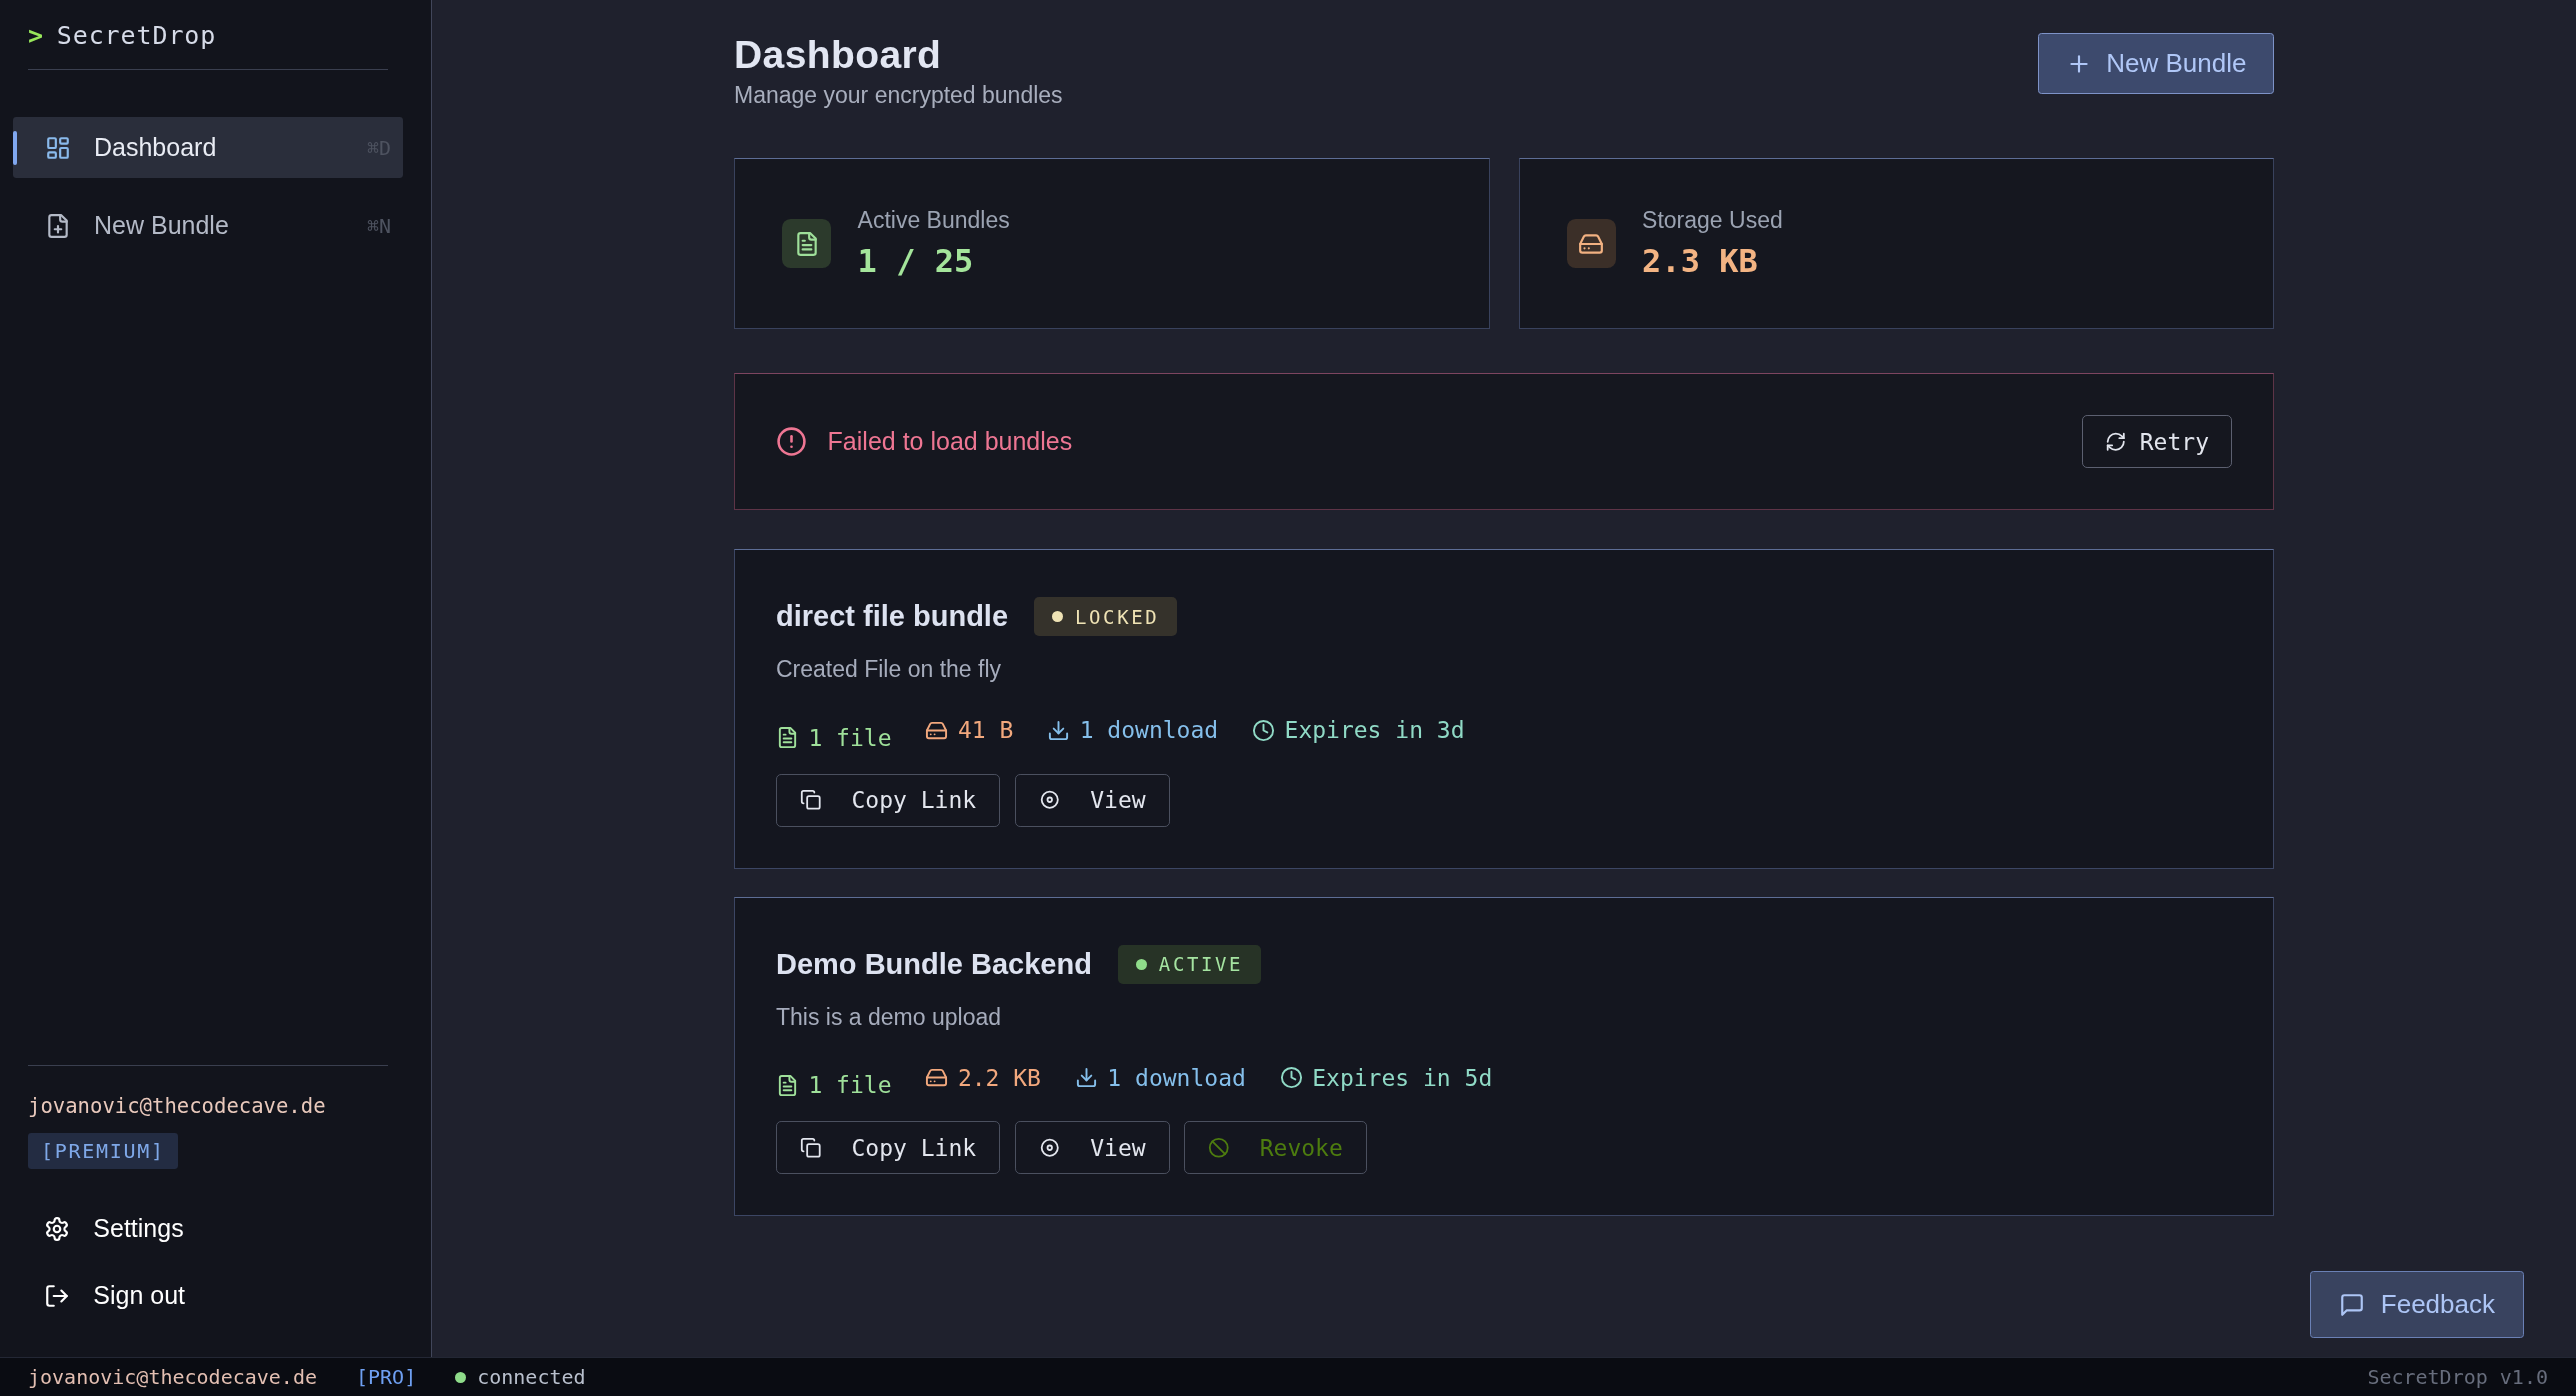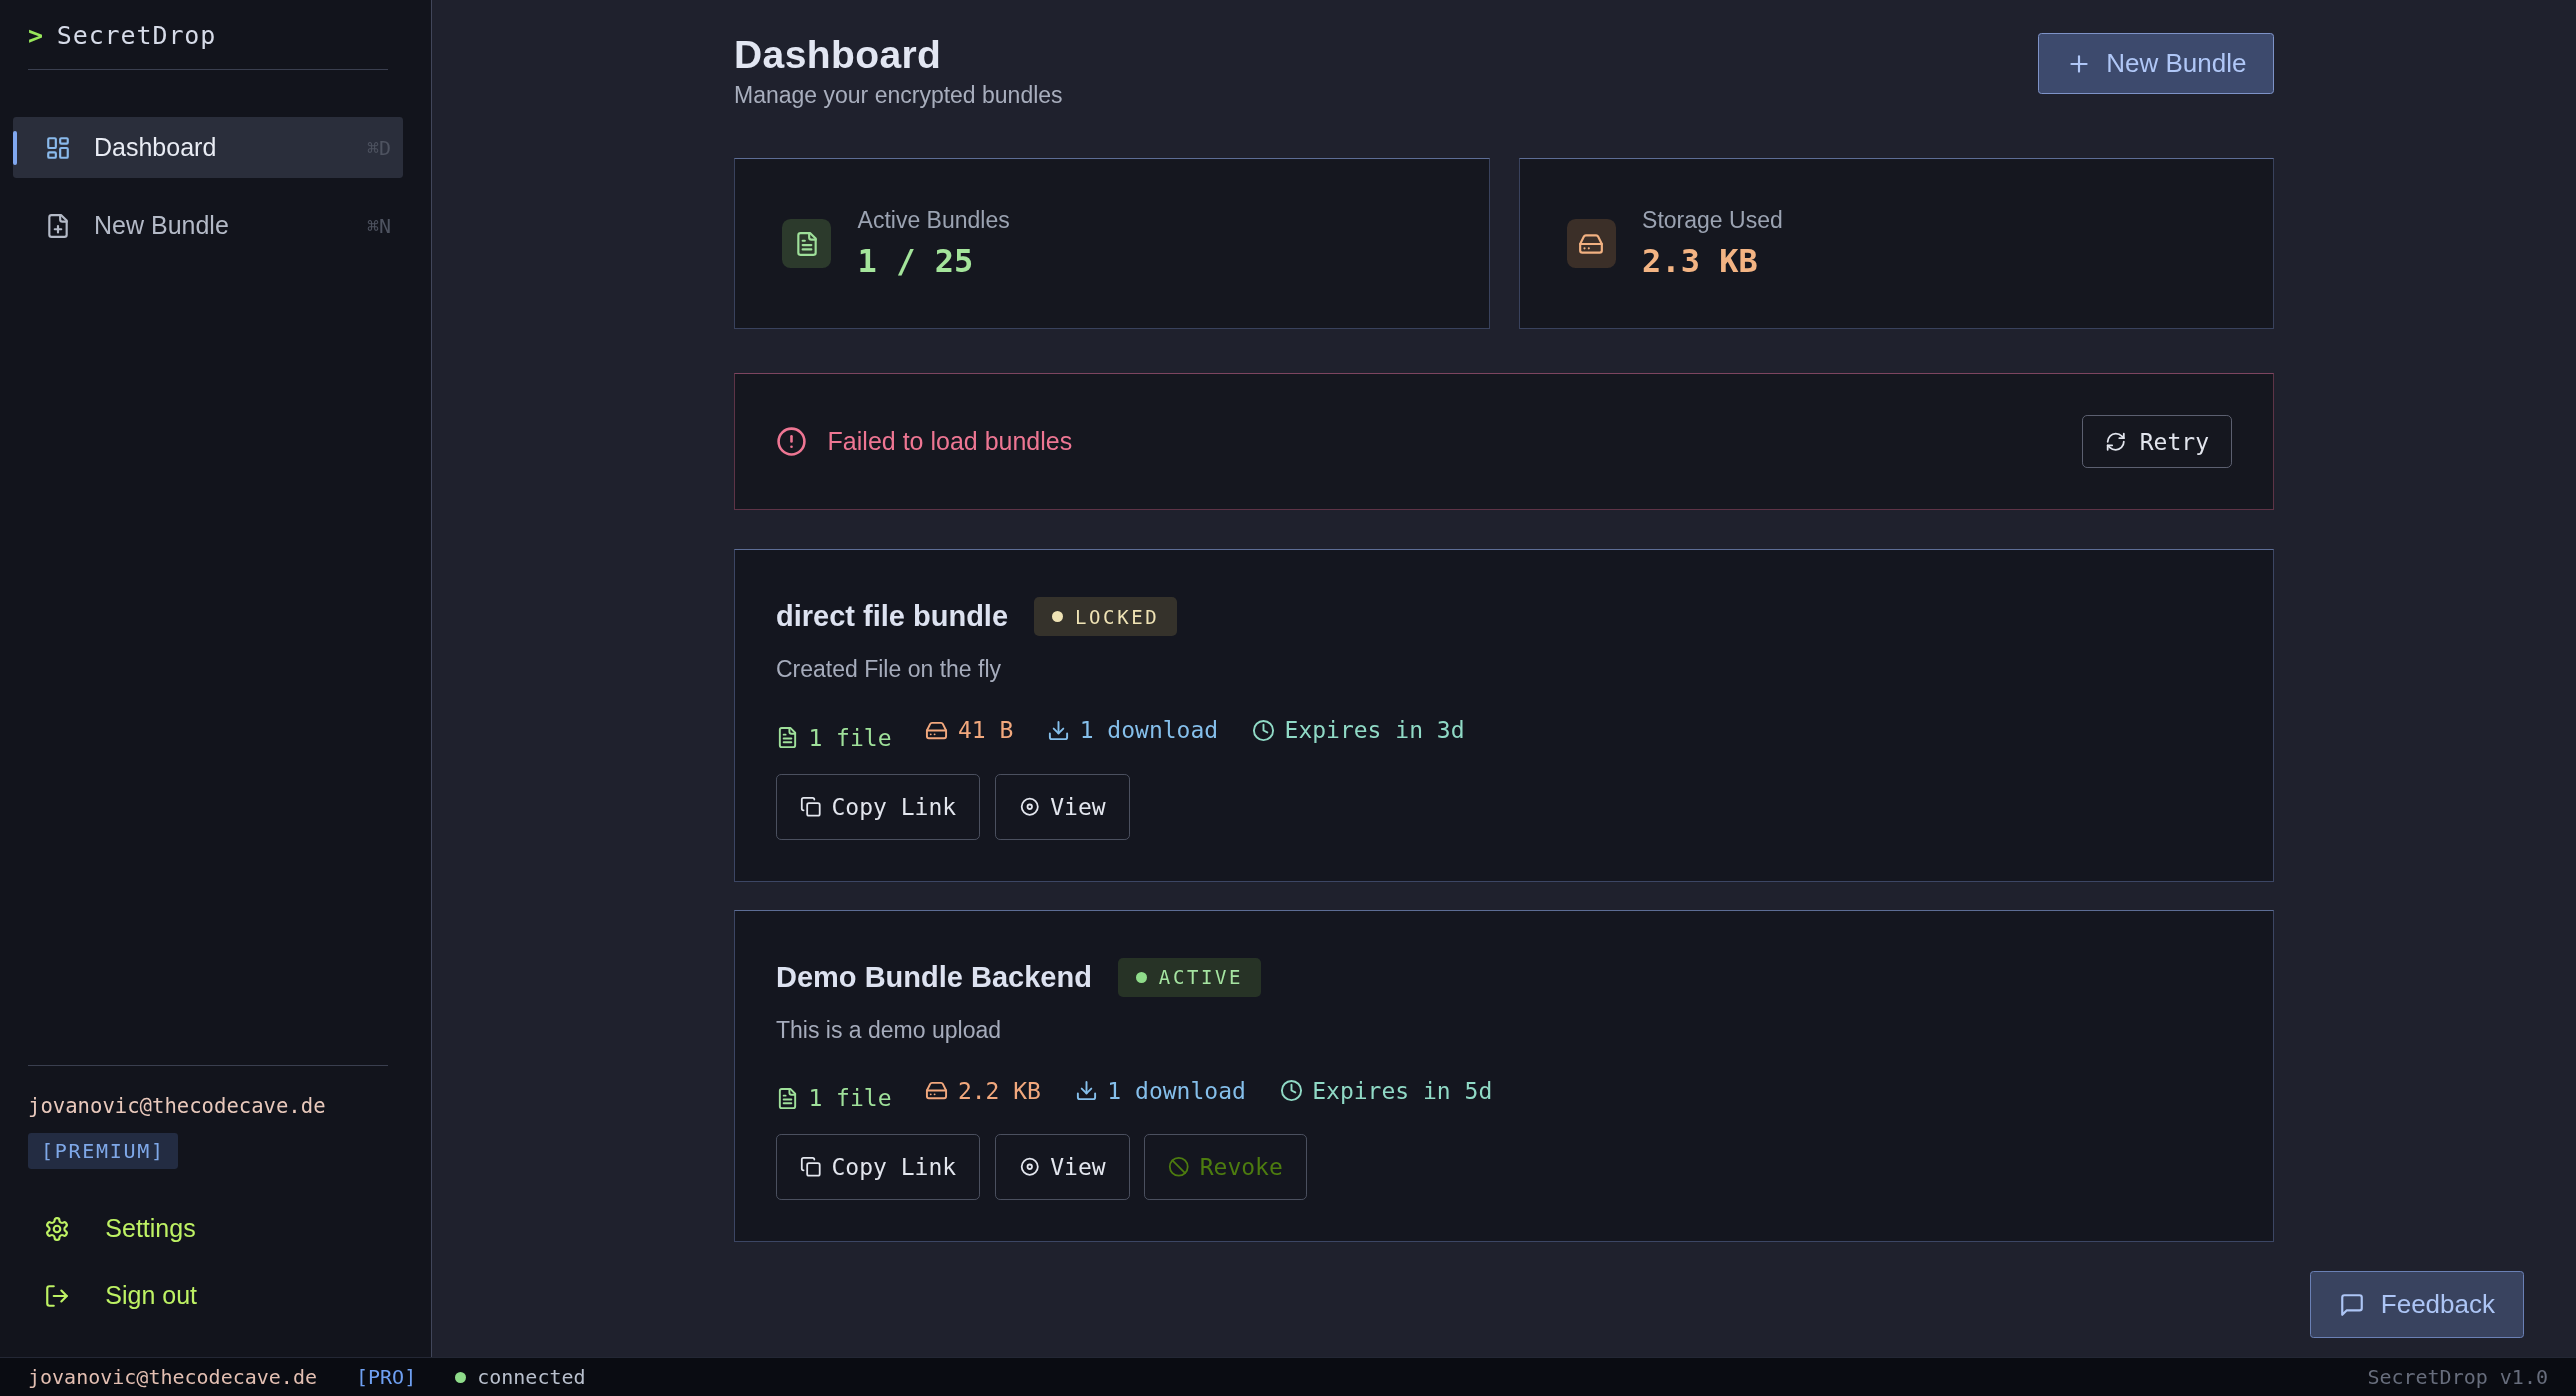--- a/index.html
+++ b/index.html
@@ -44,21 +44,21 @@
   .nav-kbd { margin-left:auto; margin-right:12px; font-size:20px; color:#4e5360; }
 
   .sidebar-spacer { flex:1; }
   .sidebar-bottom { padding:0 28px 48px 28px; }
   .sidebar-bottom .sidebar-divider2 { height:0.9px; background:#3a3f4f; margin:0 14.6px 0 0; }
   .user-email { margin-top:28px; font-size:20.6px; color:#e9c9bc; }
   .plan-badge {
     display:inline-block; margin-top:15.4px; background:#232c42; color:#7fa8e8;
     font-size:20px; padding:6px 13px; border-radius:3.4px; letter-spacing:1.7px;
   }
-  .side-action { display:flex; align-items:center; cursor:pointer; color:#bef264; margin-left:16.3px;gap:12px; }
+  .side-action { display:flex; align-items:center; cursor:pointer; color:#ffffff; margin-left:16.3px; }
   .side-action .ic { width:26px; height:26px; }
   .side-action span { margin-left:23px; font-size:25px; }
   .side-action.settings { margin-top:45px; }
   .side-action.signout { margin-top:38px; }
 
   
   .main { flex:1; overflow:hidden; }
   .content { width:1540px; margin:0 auto; padding-top:33px; }
 
   .header-row { display:flex; justify-content:space-between; align-items:flex-start; }
@@ -127,22 +127,22 @@
   .bundle-desc { margin-top:20px; font-size:23px; color:#a6acbc; }
   .meta-row { margin-top:26.6px; display:flex; align-items:center; gap:34px; font-size:23px; }
   .meta { display:flex; align-items:center; gap:9.4px; }
   .meta .ic { width:23px; height:23px; }
   .meta.green  { color:#9fe09a;margin-top:15px; }
   .meta.orange { color:#f2a87d; }
   .meta.blue   { color:#85bfeb;justify-content:flex-end; }
   .meta.teal   { color:#90dac6; }
   .actions-row { margin-top:23px; display:flex; gap:14.6px; }
   .btn {
-    display:flex; align-items:center; gap:10px;
-    height:66px; padding:0 23px; border-radius:5.1px;
+    display:flex; align-items:center; gap:30px;
+    height:53px; padding:0 23px; border-radius:5.1px;
     background:transparent; border:0.9px solid #4b505f; color:#e3e6ee;
     font-size:23px; cursor:pointer;
   }
   .btn .ic { width:21.5px; height:21.5px; }
   .btn.revoke { color:#4d7c0f; }
 
   
   .feedback-btn {
     position:fixed; right:52px; bottom:58px;
     display:flex; align-items:center; gap:15.4px;

